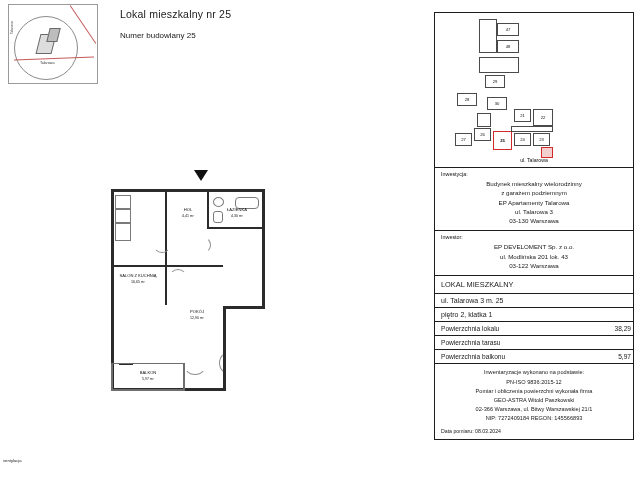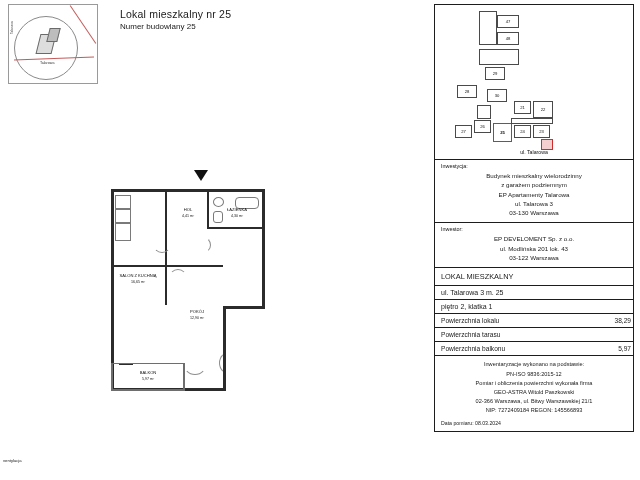--- a/index.html
+++ b/index.html
@@ -2,21 +2,21 @@
 <html><head>
 <meta charset="utf-8">
 <style>
   html,body{margin:0;padding:0;background:#ffffff;}
   body{width:640px;height:480px;overflow:hidden;font-family:"Liberation Sans",sans-serif;color:#1a1a1a;}
   .page{position:relative;width:640px;height:480px;background:#fff;}
 
   
   .title-block{position:absolute;left:120px;top:8px;width:220px;text-align:left;}
   .title-main{font-size:10.5px;letter-spacing:.2px;}
-  .title-sub{font-size:8px;margin-top:2px;}
+  .title-sub{font-size:8px;margin-top:11px;}
 
   
   .locator{position:absolute;left:8px;top:4px;width:90px;height:88px;}
   .locator .frame{position:absolute;left:0;top:0;width:88px;height:78px;border:1px solid #9a9a9a;}
   .locator .circle{position:absolute;left:6px;top:12px;width:62px;height:62px;border:1px solid #8a8a8a;border-radius:50%;}
   .locator .road{position:absolute;left:6px;top:54px;width:80px;height:0;border-top:1px solid #c45a5a;transform:rotate(-2deg);}
   .locator .road2{position:absolute;left:52px;top:20px;width:46px;height:0;border-top:1px solid #c45a5a;transform:rotate(56deg);}
   .locator .blk{position:absolute;left:30px;top:30px;width:14px;height:18px;background:#dddddd;border:1px solid #6a6a6a;
       transform:skewX(-14deg);}
   .locator .blk2{position:absolute;left:40px;top:24px;width:9px;height:12px;background:#bdbdbd;border:1px solid #6a6a6a;
@@ -29,21 +29,21 @@
   .wall{position:absolute;background:#2b2b2b;}
   .thin{position:absolute;background:#6e6e6e;}
   .room-name{position:absolute;font-size:4.1px;color:#111;text-align:center;line-height:1.35;white-space:nowrap;}
   .room-area{font-size:3.6px;}
   .marker{position:absolute;left:99px;top:-5px;width:0;height:0;border-left:7px solid transparent;border-right:7px solid transparent;border-top:11px solid #111;}
   .door-arc{position:absolute;border:1px solid #8d8d8d;border-radius:50%;}
   .fix{position:absolute;border:1px solid #7a7a7a;}
   .vent-note{position:absolute;left:-92px;top:283px;font-size:4.2px;color:#222;}
 
   
-  .rightcol{position:absolute;left:434px;top:4px;width:200px;}
+  .rightcol{position:absolute;left:434px;top:12px;width:200px;}
   .box{border:1px solid #1d1d1d;box-sizing:border-box;}
   .keyplan{height:156px;position:relative;background:#fff;}
   .keyplan .street{position:absolute;left:0;bottom:4px;width:100%;text-align:center;font-size:5.2px;color:#111;}
   .keyplan .sq{position:absolute;border:1px solid #4a4a4a;box-sizing:border-box;font-size:4.2px;color:#111;
       display:flex;align-items:center;justify-content:center;background:#fff;}
   .keyplan .hl{border:1.4px solid #d22b2b;color:#111;font-weight:bold;}
   .keyplan .swatch{position:absolute;width:10px;height:9px;border:1px solid #d22b2b;background:#f4cfcf;}
 
   .sect{border:1px solid #1d1d1d;border-top:none;box-sizing:border-box;padding:3px 6px 5px 6px;}
   .sect .hd{font-size:5.4px;color:#111;margin-bottom:2px;}

